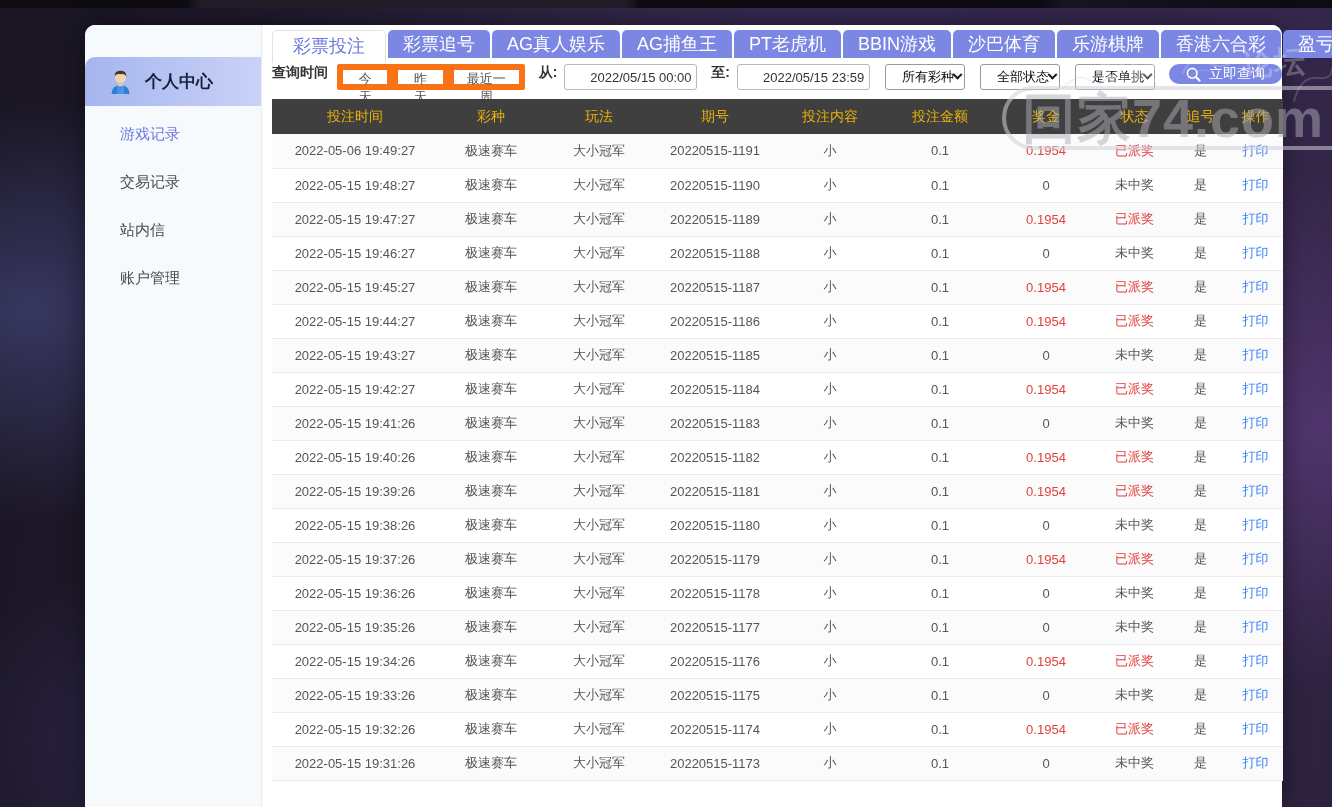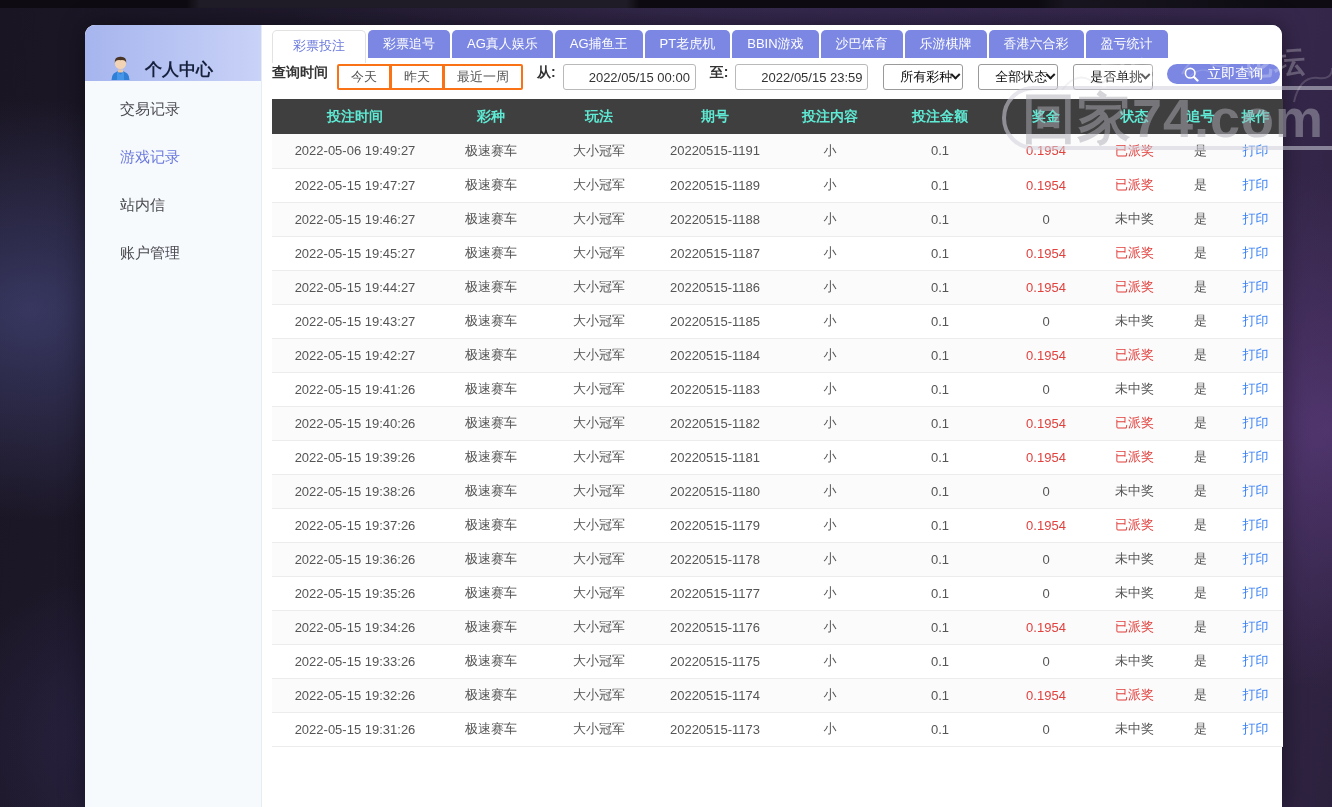--- a/index.html
+++ b/index.html
@@ -30,49 +30,49 @@
     position:absolute;left:85px;top:25px;width:1197px;height:782px;
     background:#fff;border-radius:10px 10px 0 0;
     box-shadow:0 0 26px rgba(0,0,0,.45);
   }
   
   .sidebar{
     position:absolute;left:0;top:0;bottom:0;width:177px;
     background:#f7fafd;border-right:1px solid #e7ecf2;border-radius:10px 0 0 0;
   }
   .side-head{
-    height:56px;background:linear-gradient(90deg,#a6b5ee,#c9d2f7);
-    border-radius:10px 0 0 0;display:flex;align-items:flex-end;gap:11px;
-    padding-left:22px;color:#17213d;font-weight:bold;font-size:17px;
+    height:49px;background:linear-gradient(90deg,#a6b5ee,#c9d2f7);
+    border-radius:10px 0 0 0;display:flex;align-items:center;gap:11px;
+    padding-left:22px;color:#17213d;font-weight:bold;font-size:17px;margin-top:32px;
   }
   .side-menu{padding-top:4px;}
   .side-item{
     height:48px;line-height:48px;padding-left:35px;font-size:15px;
     color:#4b4b52;cursor:pointer;
   }
   .side-item.active{color:#6b79dd;}
   
   .content{position:absolute;left:178px;top:0;right:0;bottom:0;background:#fff;border-radius:0 10px 0 0;}
   .tabs{position:absolute;top:5px;left:9px;display:flex;gap:2px;align-items:flex-start;}
   .tab{
-    background:var(--accent);color:#fff;font-size:13px;height:28px;line-height:28px;
+    background:var(--accent);color:#fff;font-size:18px;height:28px;line-height:28px;
     padding:0 15px;border-radius:5px 5px 0 0;cursor:pointer;white-space:nowrap;
   }
   .tab.active{
     background:#fff;color:#6b79dd;border:1px solid #e2e2e2;border-bottom:none;
     height:33px;line-height:30px;padding:0 20px;
   }
   .query{
     position:absolute;top:39px;left:9px;height:30px;
     display:flex;align-items:flex-start;
   }
   .qlabel{font-weight:bold;color:#333;font-size:14px;white-space:nowrap;}
   .quick{display:flex;margin-left:9px;}
   .qb{
-    border:2px solid #f97316;background:#fff;color:#555;font-size:13px;height:26px;
+    border:6px solid #f97316;background:#fff;color:#555;font-size:13px;height:26px;
     padding:0 12px;margin-left:-1px;cursor:pointer;font-family:inherit;
   }
   .qb:first-child{margin-left:0;border-radius:2px 0 0 2px;}
   .qb:last-child{border-radius:0 2px 2px 0;}
   .ml14{margin-left:14px;margin-right:7px;}
   .datefield{
     width:133px;height:26px;border:1px solid #b9b9b9;border-radius:3px;background:#fff;
     display:flex;align-items:center;justify-content:space-between;padding:0 25px;
     font-size:13px;color:#333;cursor:text;white-space:nowrap;
   }
@@ -90,21 +90,21 @@
     margin-left:14px;height:20px;border:none;border-radius:14px;background:var(--accent);
     color:#fff;font-size:14px;padding:0 17px;display:flex;align-items:center;gap:8px;
     cursor:pointer;font-family:inherit;white-space:nowrap;
   }
   
   table.grid{
     position:absolute;top:74px;left:9px;width:1011px;
     border-collapse:collapse;table-layout:fixed;
   }
   .grid th{
-    background:var(--thead);color:#5eead4;font-size:14px;font-weight:bold;height:35px;
+    background:var(--thead);color:#eab308;font-size:14px;font-weight:normal;height:35px;
     text-align:center;padding:8px;
   }
   .grid td{
     height:34px;text-align:center;font-size:13px;color:#555;
     border-bottom:1px solid #ececec;background:#fff;padding:0;white-space:nowrap;
   }
   .grid tbody tr:nth-child(odd) td{background:#fbfbfb;}
   .grid td.red{color:var(--red);}
   .plink{cursor:pointer;color:#3b82f6;}
   
@@ -142,22 +142,22 @@
       <svg width="27" height="27" viewBox="0 0 27 27">
         <circle cx="13.5" cy="9.5" r="5.6" fill="#f2d4b4"></circle>
         <path d="M7.8 9 Q7.2 2.6 13.5 2.8 Q19.8 2.6 19.2 9 Q18.6 5.6 13.5 6.2 Q8.4 5.6 7.8 9 Z" fill="#4a3423"></path>
         <path d="M4.5 26 Q4.5 17.5 13.5 17 Q22.5 17.5 22.5 26 Z" fill="#2f7fd6"></path>
         <path d="M11 15.5 h5 v3 h-5 z" fill="#e9c5a3"></path>
         <path d="M10 17.2 L13.5 20.5 L17 17.2 L17 26 L10 26 Z" fill="#4596e8"></path>
       </svg>
       <span>个人中心</span>
     </div>
     <nav class="side-menu" id="side-menu">
+        <div class="side-item active">游戏记录</div>
         <div class="side-item">交易记录</div>
-        <div class="side-item active">游戏记录</div>
         <div class="side-item">站内信</div>
         <div class="side-item">账户管理</div>
       </nav>
   </aside>
 
   <main class="content">
 
     <div class="tabs" id="tabs">
         <div class="tab active">彩票投注</div>
         <div class="tab">彩票追号</div>
@@ -269,20 +269,32 @@
             <td>大小冠军</td>
             <td>20220515-1191</td>
             <td>小</td>
             <td>0.1</td>
             <td class="red">0.1954</td>
             <td class="red">已派奖</td>
             <td>是</td>
             <td><span class="plink">打印</span></td>
           </tr>
           <tr>
+            <td>2022-05-15 19:48:27</td>
+            <td>极速赛车</td>
+            <td>大小冠军</td>
+            <td>20220515-1190</td>
+            <td>小</td>
+            <td>0.1</td>
+            <td>0</td>
+            <td>未中奖</td>
+            <td>是</td>
+            <td><span class="plink">打印</span></td>
+          </tr>
+          <tr>
             <td>2022-05-15 19:47:27</td>
             <td>极速赛车</td>
             <td>大小冠军</td>
             <td>20220515-1189</td>
             <td>小</td>
             <td>0.1</td>
             <td class="red">0.1954</td>
             <td class="red">已派奖</td>
             <td>是</td>
             <td><span class="plink">打印</span></td>

